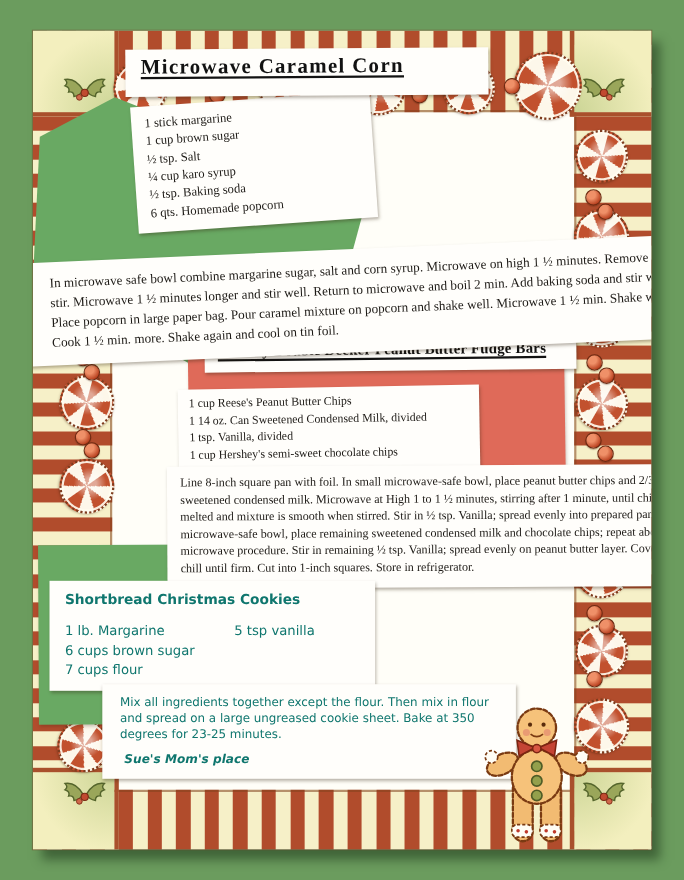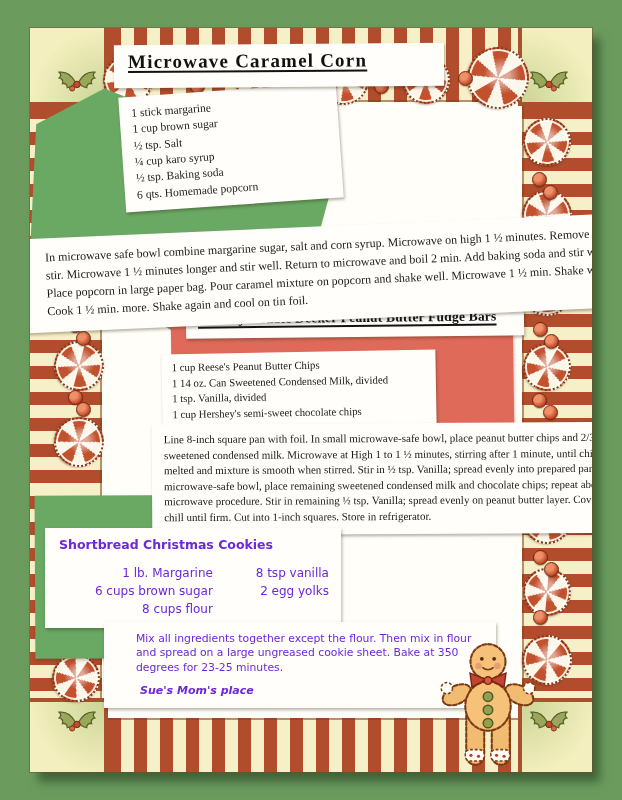--- a/index.html
+++ b/index.html
@@ -53,21 +53,21 @@
   .p-green1{left:0;top:55px;width:310px;height:275px;background:#69a963;
       clip-path:polygon(2% 15%, 24% 2%, 98% 35%, 92% 60%, 59% 98%, 0 62%);}
   .p-red{left:142px;top:268px;width:342px;height:226px;background:#df6a59;transform:rotate(-0.8deg);
       box-shadow:1px 2px 3px rgba(60,30,20,.25);}
   .p-green2{left:5px;top:467px;width:300px;height:163px;background:#69a963;transform:rotate(-0.3deg);
       box-shadow:1px 2px 3px rgba(60,30,20,.25);}
 
   
   .card{position:absolute;background:#fffefb;box-shadow:1px 2px 3px rgba(50,35,15,.35);}
   .serif{font-family:"Liberation Serif","DejaVu Serif",serif;color:#1d1a16;}
-  .comic{font-family:"DejaVu Sans",sans-serif;color:#6d28d9;}
+  .comic{font-family:"DejaVu Sans",sans-serif;color:#0f766e;}
 
   .title-strip{z-index:6;font-family:"Liberation Serif","DejaVu Serif",serif;font-weight:bold;
       color:#121212;white-space:nowrap;}
   .t1{left:84px;top:16px;width:316px;height:37px;padding:6px 0 0 14px;font-size:19px;letter-spacing:1.2px;
       transform:rotate(-0.4deg);}
   .t1 span,.t2 span{text-decoration:underline;text-decoration-thickness:1.5px;text-underline-offset:3px;}
   .t2{left:156px;top:276px;width:326px;height:27px;padding:6px 0 0 12px;font-size:13.5px;letter-spacing:.2px;
       transform:rotate(-0.6deg);z-index:5;}
 
   .ing1{left:92px;top:62px;width:196px;padding:8px 10px 9px 12px;z-index:5;transform:rotate(-4deg);
@@ -75,25 +75,25 @@
   .para1{left:-6px;top:198px;width:574px;padding:10px 16px 12px 22px;z-index:6;transform:rotate(-2.5deg);
       font-size:12px;line-height:1.5;}
   .ing2{left:132px;top:324px;width:256px;padding:6px 8px 7px 10px;z-index:5;transform:rotate(-1deg);
       font-size:10.8px;line-height:1.45;}
   .para2{left:122px;top:395px;width:462px;padding:8px 12px 9px 12px;z-index:5;transform:rotate(-0.3deg);
       font-size:11px;line-height:1.42;}
 
   .card3{left:15px;top:500px;width:270px;padding:9px 12px 10px 14px;z-index:5;}
   .card3 .c3-title{font-size:12.5px;font-weight:bold;margin:0 0 12px 0;}
   .c3-cols{display:flex;}
-  .c3-col{font-size:12px;line-height:1.5;text-align:right;}
+  .c3-col{font-size:12px;line-height:1.5;}
   .c3-col.a{width:57%;}
   .c3-col.b{width:43%;}
 
-  .card4{left:74px;top:594px;width:348px;padding:10px 12px 9px 32px;z-index:5;
+  .card4{left:63px;top:594px;width:348px;padding:10px 12px 9px 16px;z-index:5;
       font-size:10.8px;line-height:1.33;}
   .card4 p{margin:0 0 9px 0;}
   .card4 .attribution{font-style:italic;font-weight:bold;margin:4px 0 0 4px;font-size:11px;}
 
   .ginger{position:absolute;left:408px;top:610px;width:100px;height:140px;z-index:6;}
 
   .ing-line{display:block;}
 </style>
 </head>
 <body>
@@ -174,25 +174,24 @@
       <span class="ing-line">1 cup Hershey's semi-sweet chocolate chips</span>
     </div>
     <div class="card serif para2">Line 8-inch square pan with foil.  In small microwave-safe bowl, place peanut butter chips and 2/3 cup sweetened condensed milk.  Microwave at High 1 to 1 ½ minutes, stirring after 1 minute, until chips are melted and mixture is smooth when stirred.  Stir in ½ tsp. Vanilla; spread evenly into prepared pan.  In microwave-safe bowl, place remaining sweetened condensed milk and chocolate chips; repeat above microwave procedure.  Stir in remaining ½ tsp. Vanilla; spread evenly on peanut butter layer.  Cover and chill until firm.  Cut into 1-inch squares.  Store in refrigerator.</div>
 
     <div class="card comic card3">
       <p class="c3-title">Shortbread Christmas Cookies</p>
       <div class="c3-cols">
         <div class="c3-col a">
           <span class="ing-line">1 lb. Margarine</span>
           <span class="ing-line">6 cups brown sugar</span>
-          <span class="ing-line">8 cups flour</span>
+          <span class="ing-line">7 cups flour</span>
         </div>
         <div class="c3-col b">
-          <span class="ing-line">8 tsp vanilla</span>
-          <span class="ing-line">2 egg yolks</span>
+          <span class="ing-line">5 tsp vanilla</span>
         </div>
       </div>
     </div>
     <div class="card comic card4">
       <p>Mix all ingredients together except the flour.  Then mix in flour and spread on a large ungreased cookie sheet.  Bake at 350 degrees for 23-25 minutes.</p>
       <p class="attribution">Sue's Mom's place</p>
     </div>
 
     <div class="ginger">
       <svg viewBox="0 0 100 148" width="100" height="140">

